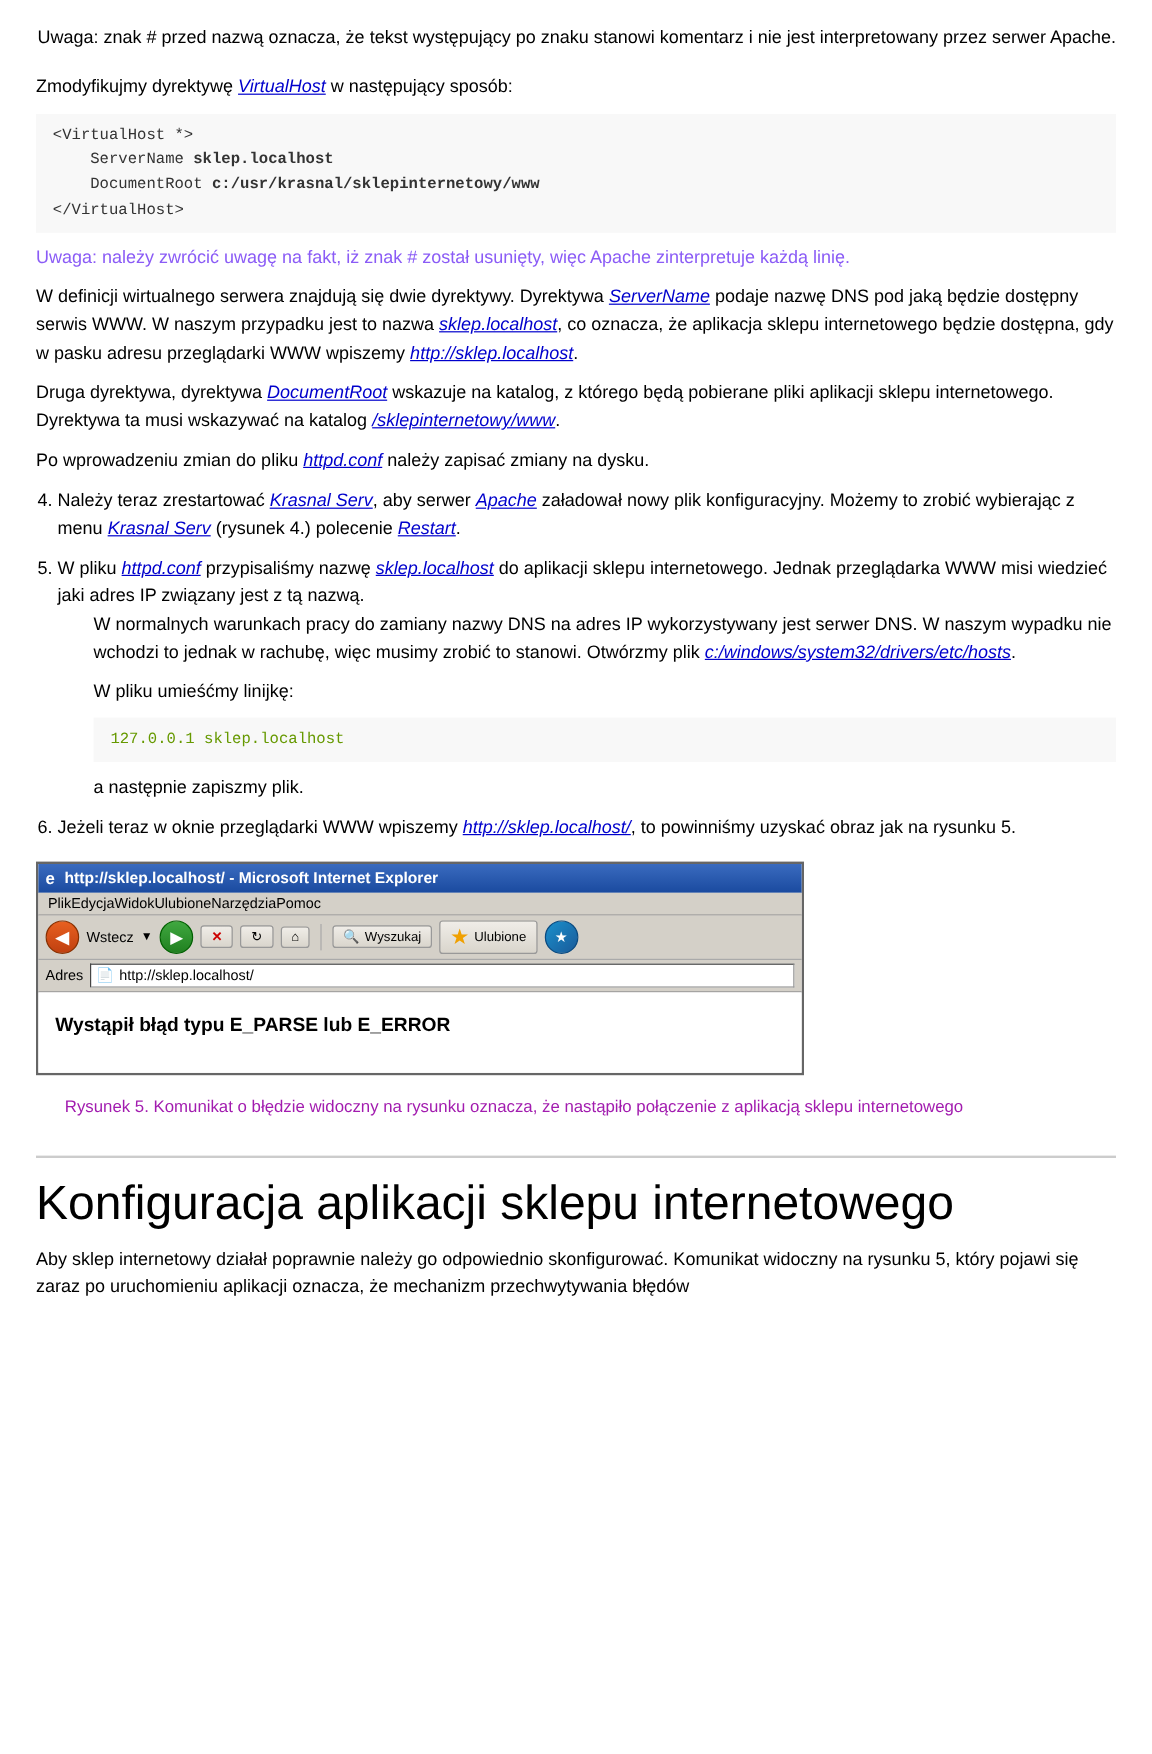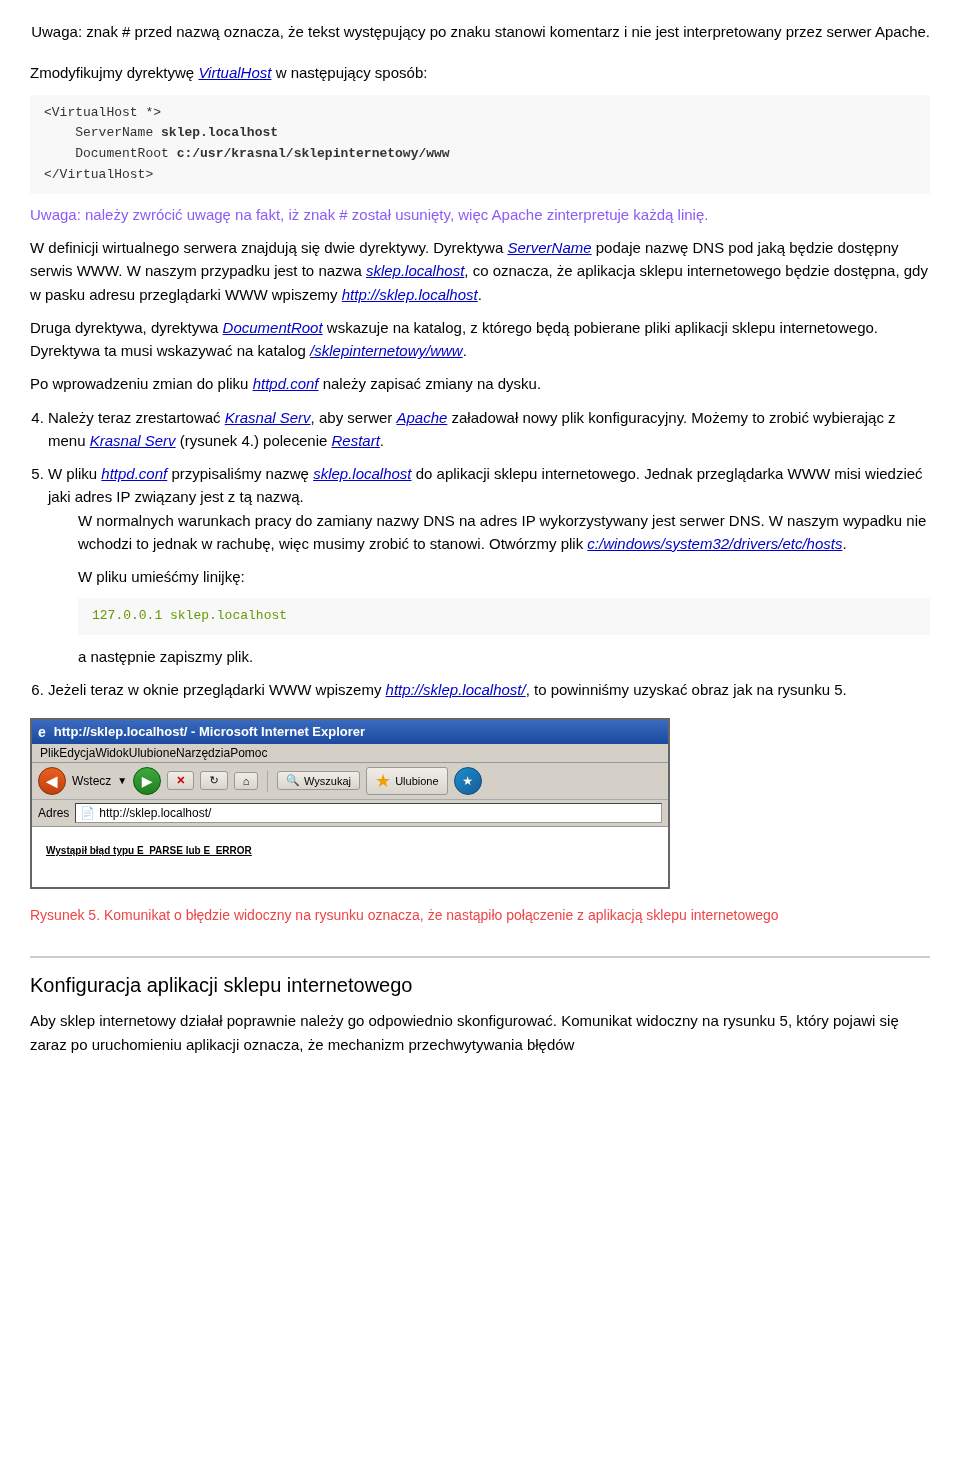--- a/index.html
+++ b/index.html
@@ -50,21 +50,21 @@
     }
     ol {
       margin-left: 18px;
       margin-bottom: 10px;
     }
     ol li {
       margin-bottom: 10px;
       line-height: 1.55;
     }
     .section-heading {
-      font-size: 20px;
+      font-size: 40px;
       font-weight: normal;
       color: #000;
       margin: 30px 0 12px 0;
       border-top: 2px solid #ccc;
       padding-top: 16px;
     }
     
     .ie-screenshot {
       border: 2px solid #666;
       width: 640px;
@@ -163,33 +163,33 @@
       display: flex;
       align-items: center;
       gap: 4px;
     }
     .ie-content {
       background: #fff;
       padding: 16px 14px;
       min-height: 60px;
     }
     .ie-error-text {
-      font-size: 10px;
+      font-size: 16px;
       font-weight: bold;
-      text-decoration: underline;
     }
     .star-icon {
       color: #f0a000;
       font-size: 18px;
     }
     .figure-caption {
       font-size: 14px;
-      color: #ef4444;
+      color: #a21caf;
       margin-top: 6px;
       margin-bottom: 16px;
+      margin-left: 24px;
     }
     .indent-block {
       margin-left: 30px;
       margin-bottom: 10px;
       line-height: 1.55;
     }
   </style>
 </head>
 <body>
 

